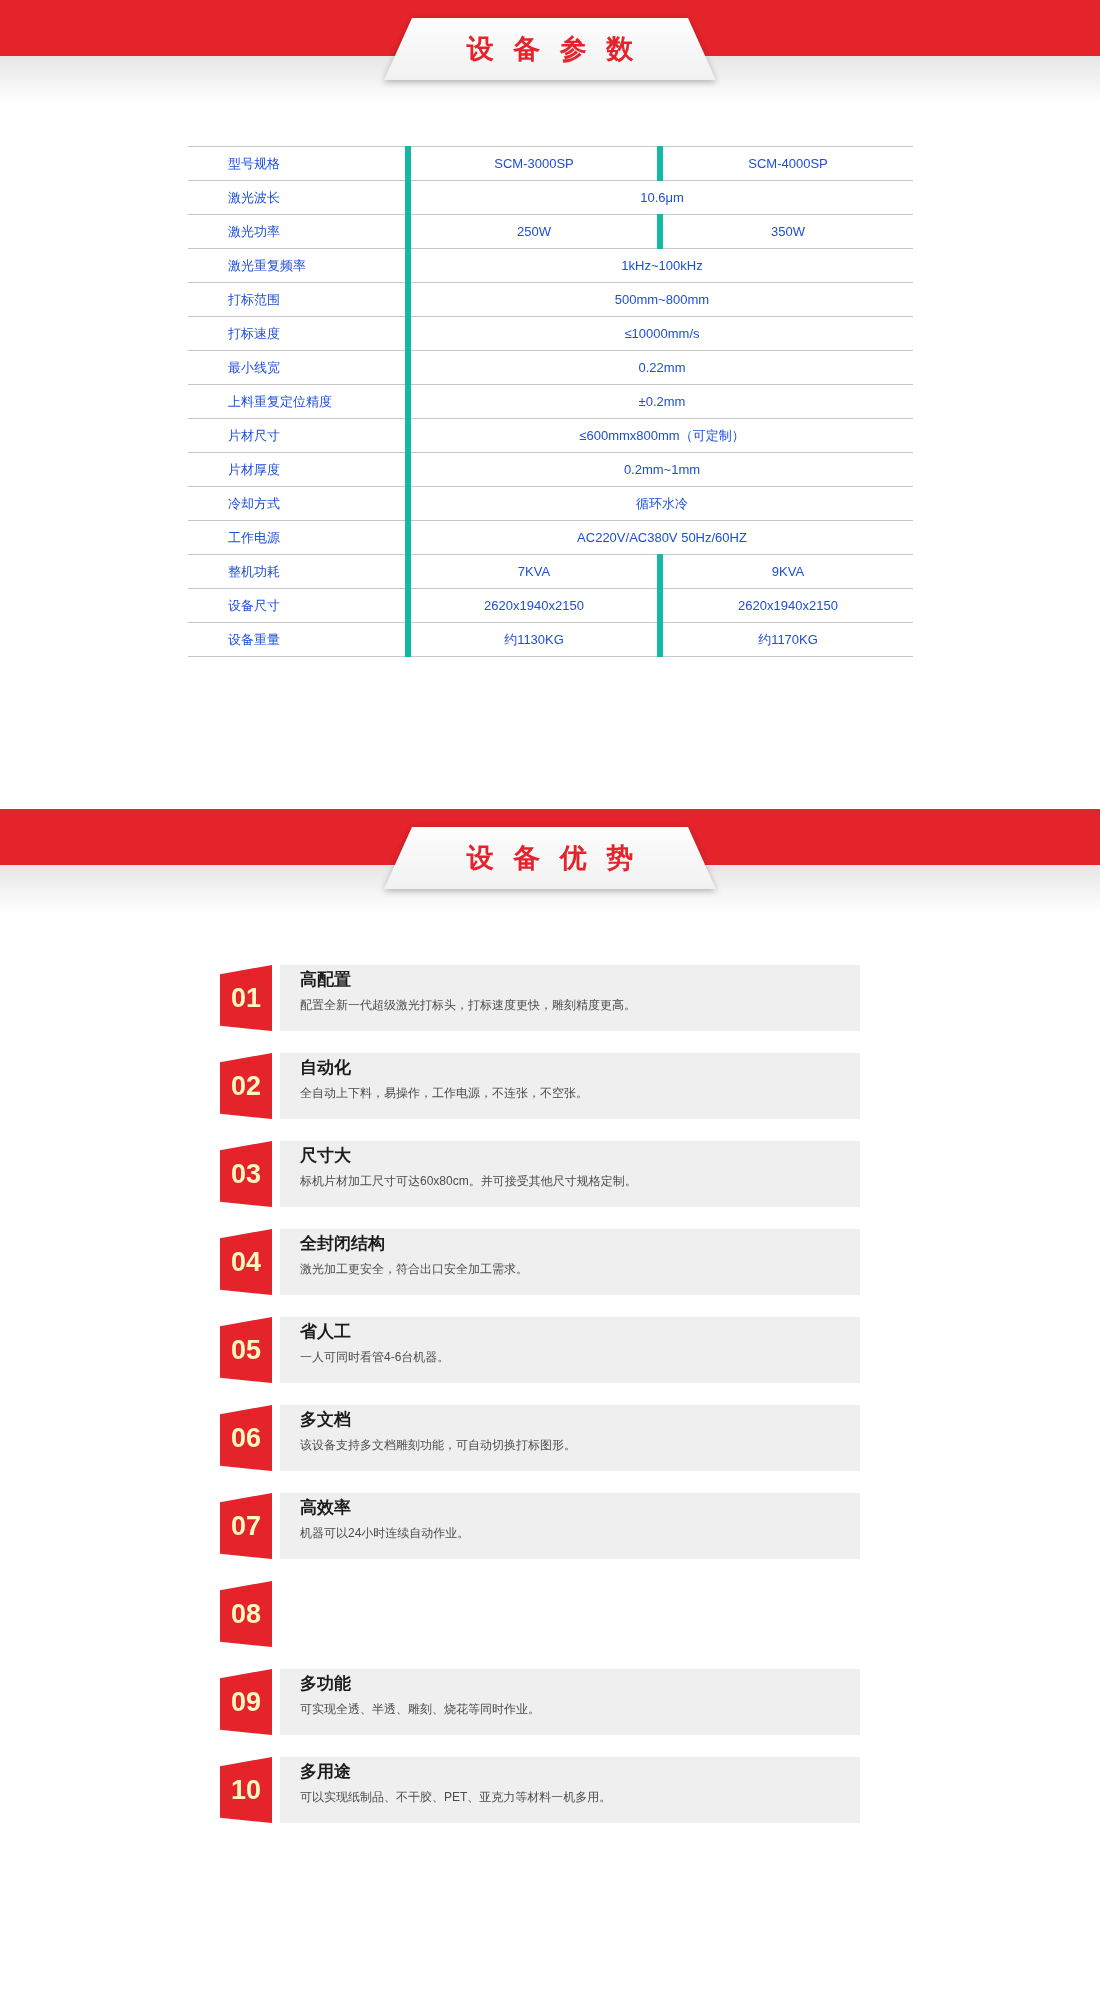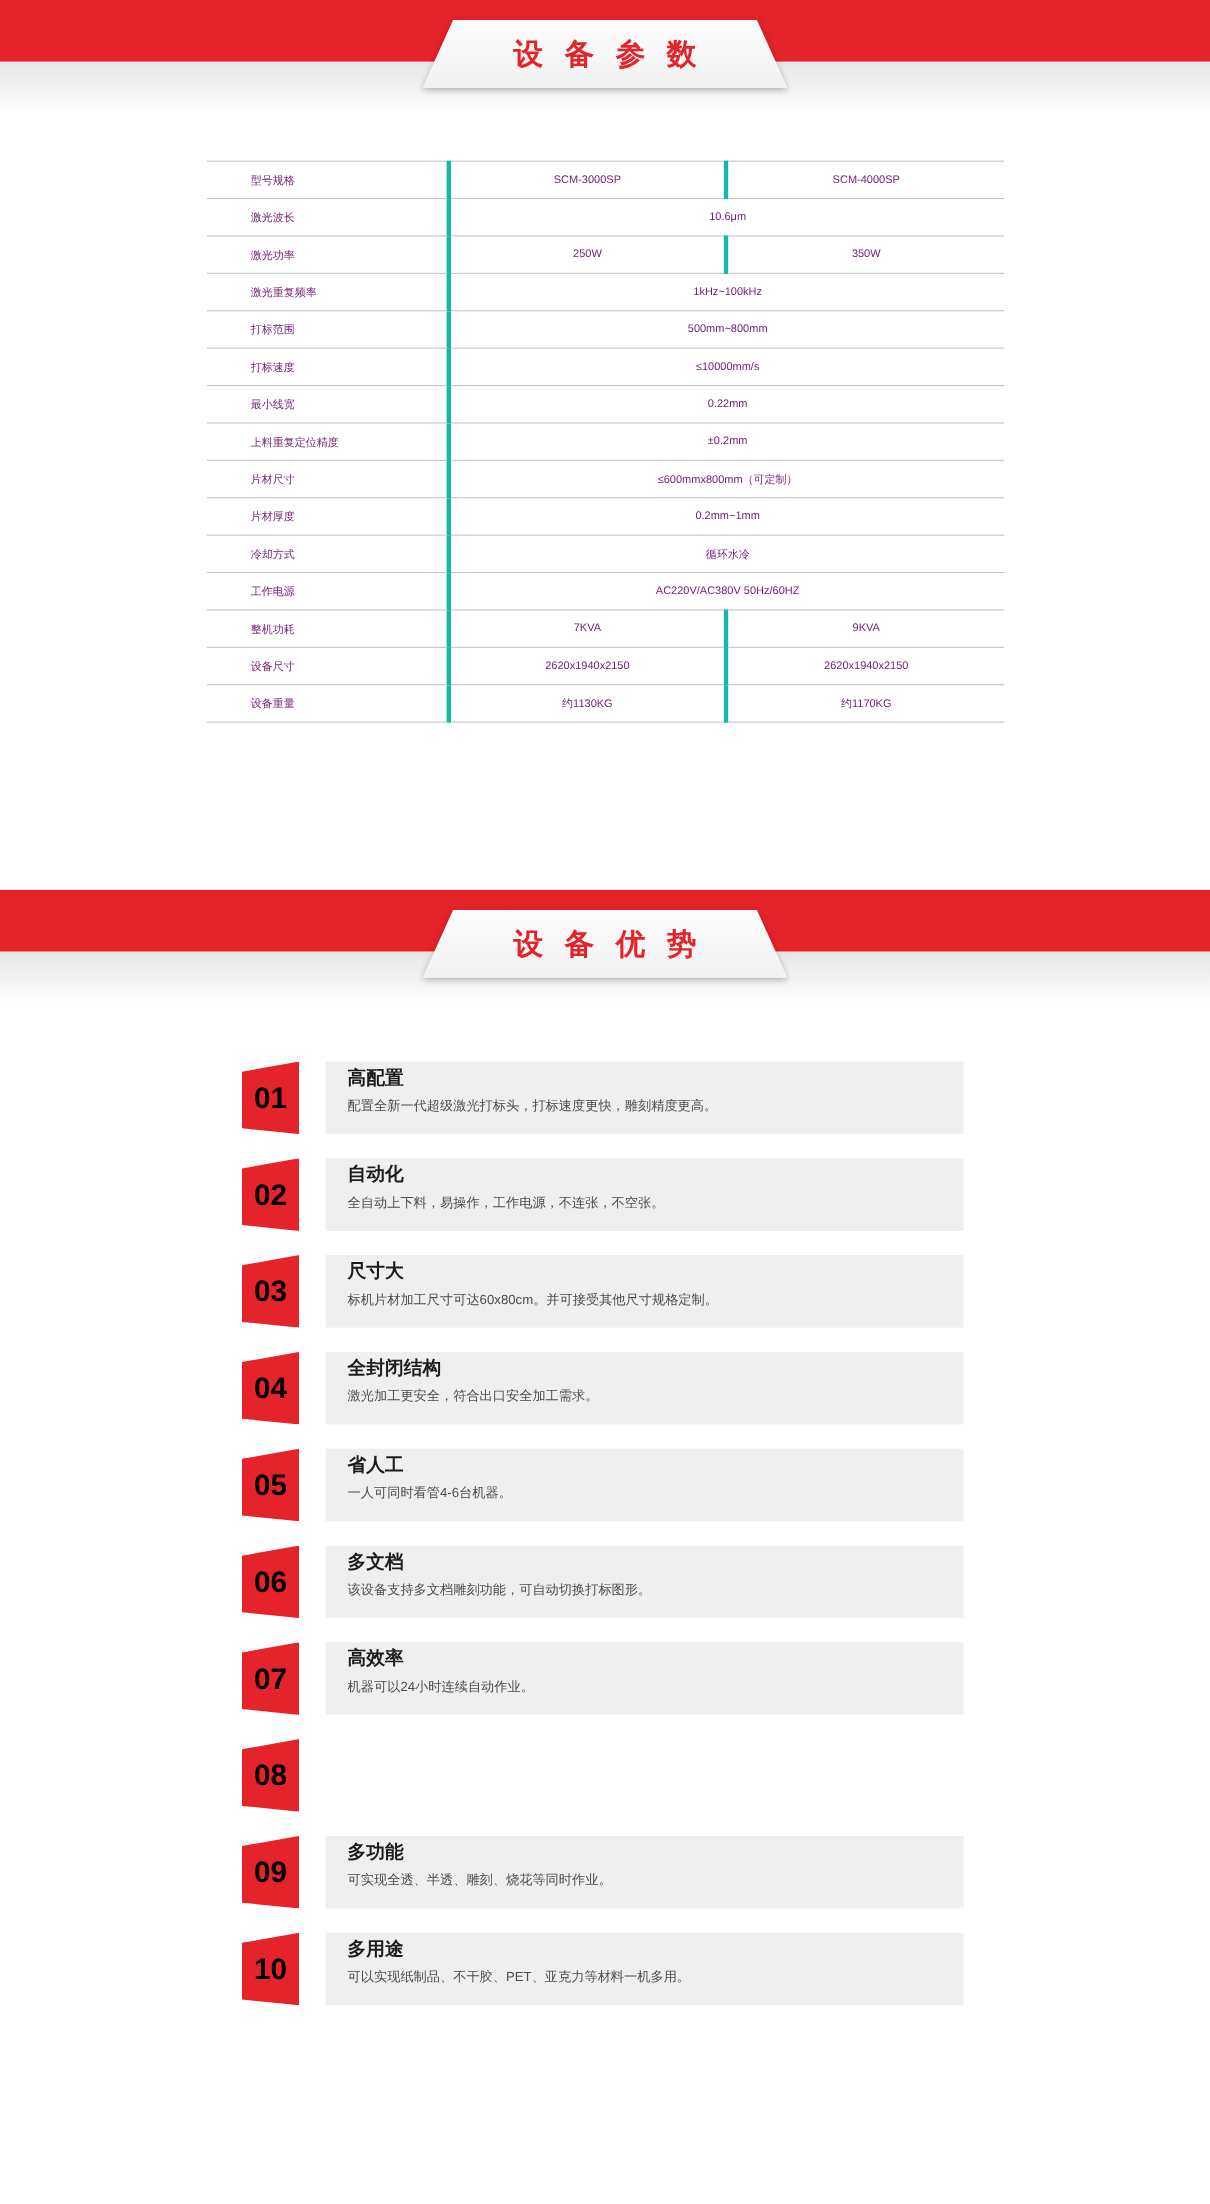--- a/index.html
+++ b/index.html
@@ -25,38 +25,38 @@
   .trap-shadow-wrap { filter: drop-shadow(0 2px 3px rgba(0,0,0,0.28)); position: absolute; inset: 0; }
   .banner-title {
     color: #e5232b; font-size: 27px; font-weight: bold;
     letter-spacing: 6px; white-space: nowrap; text-indent: 6px;
   }
 
   
   .spec-table-wrap { margin: 42px 0 0 188px; }
   table.spec {
     border-collapse: collapse; table-layout: fixed;
-    width: 725px; font-size: 10px; color: #701a75;
+    width: 725px; font-size: 13px; color: #1d4ed8;
   }
   table.spec td {
     height: 33px; border-top: 1px solid #c6c6c6; border-bottom: 1px solid #c6c6c6;
     padding: 0; vertical-align: middle;
   }
   table.spec td.label { width: 220px; text-align: left; padding-left: 40px; }
-  table.spec td.value { text-align: center; border-left: 4px solid #14b8a6; }
+  table.spec td.value { text-align: center; border-left: 6px solid #14b8a6; }
   col.c1 { width: 220px; } col.c2 { width: 252px; } col.c3 { width: 253px; }
 
   
   .adv-list { margin: 52px 0 0 220px; }
   .adv-item { display: flex; align-items: stretch; height: 66px; margin-bottom: 22px; }
   .adv-badge {
-    width: 52px; height: 66px; margin-right: 24px; flex: 0 0 52px;
+    width: 52px; height: 66px; margin-right: 8px; flex: 0 0 52px;
     background: #e5232b;
     clip-path: polygon(0 14%, 100% 0, 100% 100%, 0 92%);
-    color: #000000; font-size: 27px; font-weight: bold;
+    color: #fef9c3; font-size: 27px; font-weight: bold;
     display: flex; align-items: center; justify-content: center;
   }
   .adv-box {
     width: 580px; flex: 0 0 580px; background: #efefef;
     padding: 3px 0 0 20px; box-sizing: border-box;
   }
   .adv-title { font-size: 17px; font-weight: bold; color: #1c1c1c; line-height: 24px; }
   .adv-desc  { font-size: 12px; color: #4c4c4c; line-height: 27px; }
 </style>
 </head>

